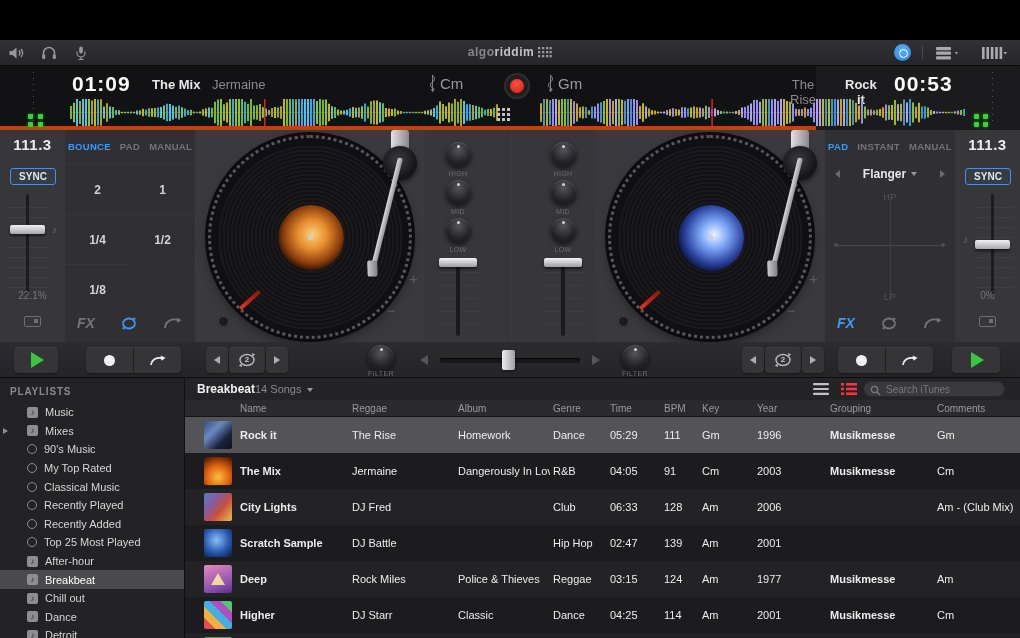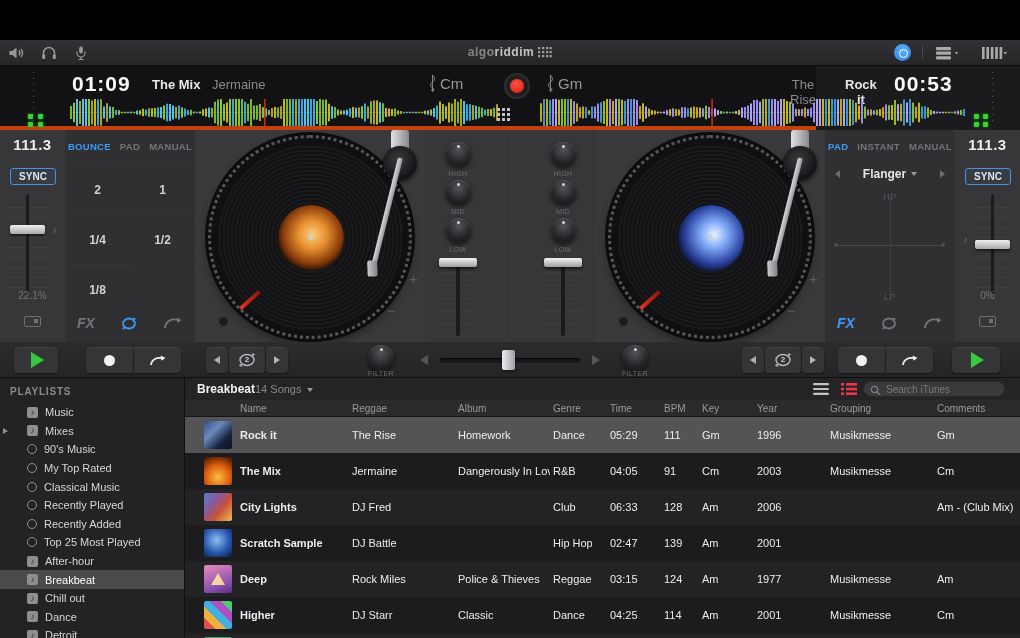--- a/index.html
+++ b/index.html
@@ -128,21 +128,21 @@
   .colrow { position:absolute; left:0; top:22px; width:835px; height:17px; background:#2b2b2d; border-bottom:1px solid #151517; }
   .colrow span { position:absolute; top:3px; font-size:10px; color:#9a9a9e; white-space:nowrap;text-align:center; }
   #rows { position:absolute; left:0; top:39px; width:835px; height:233px; overflow:hidden; }
   .trow { position:relative; height:36px; background:#232325; }
   .trow:nth-child(even) { background:#1c1c1e; }
   .trow.selected { background:#545457; }
   .art { position:absolute; left:19px; top:4px; width:28px; height:28px; border-radius:2px; }
   .cell { position:absolute; top:12px; font-size:11px; color:#ececee; white-space:nowrap; overflow:hidden; }
   .c-name{left:55px;width:105px;font-weight:bold;} .c-artist{left:167px;width:100px;} .c-album{left:273px;width:92px;}
   .c-genre{left:368px;width:54px;} .c-time{left:425px;width:45px;} .c-bpm{left:479px;width:34px;}
-  .c-key{left:517px;width:40px;} .c-year{left:572px;width:44px;} .c-group{left:645px;width:100px;} .c-comm{left:752px;width:80px;}
+  .c-key{left:517px;width:40px;} .c-year{left:572px;width:44px;} .c-group{left:645px;width:100px;font-weight:bold;} .c-comm{left:752px;width:80px;}
   .a-rockit { background:linear-gradient(135deg,#3a4a80,#6a8ac0 35%,#18223c 70%,#0c1020); }
   .a-themix { background:radial-gradient(circle at 50% 72%, #f8c040, #e06010 48%, #481600 95%); }
   .a-citylights { background:linear-gradient(130deg,#5a7ac8 0%,#8a5a9a 35%,#c8503a 60%,#e8c050 100%); }
   .a-scratch { background:radial-gradient(circle at 45% 40%, #8ac0f0, #2858b0 55%, #0e2044 95%); }
   .a-deep { background:linear-gradient(160deg,#e88ab8,#8a50b0 70%,#5a3080); }
   .a-deep::after { content:''; position:absolute; left:7px; top:8px; width:0; height:0; border-left:7px solid transparent; border-right:7px solid transparent; border-bottom:12px solid rgba(255,236,160,.85); }
   .a-higher { background:linear-gradient(45deg,#e05050 0 20%,#f0b040 20% 40%,#40b0e0 40% 60%,#b050c0 60% 80%,#50c878 80%); }
   .a-partial { background:linear-gradient(#3aa860,#8ad060); }
 
   

